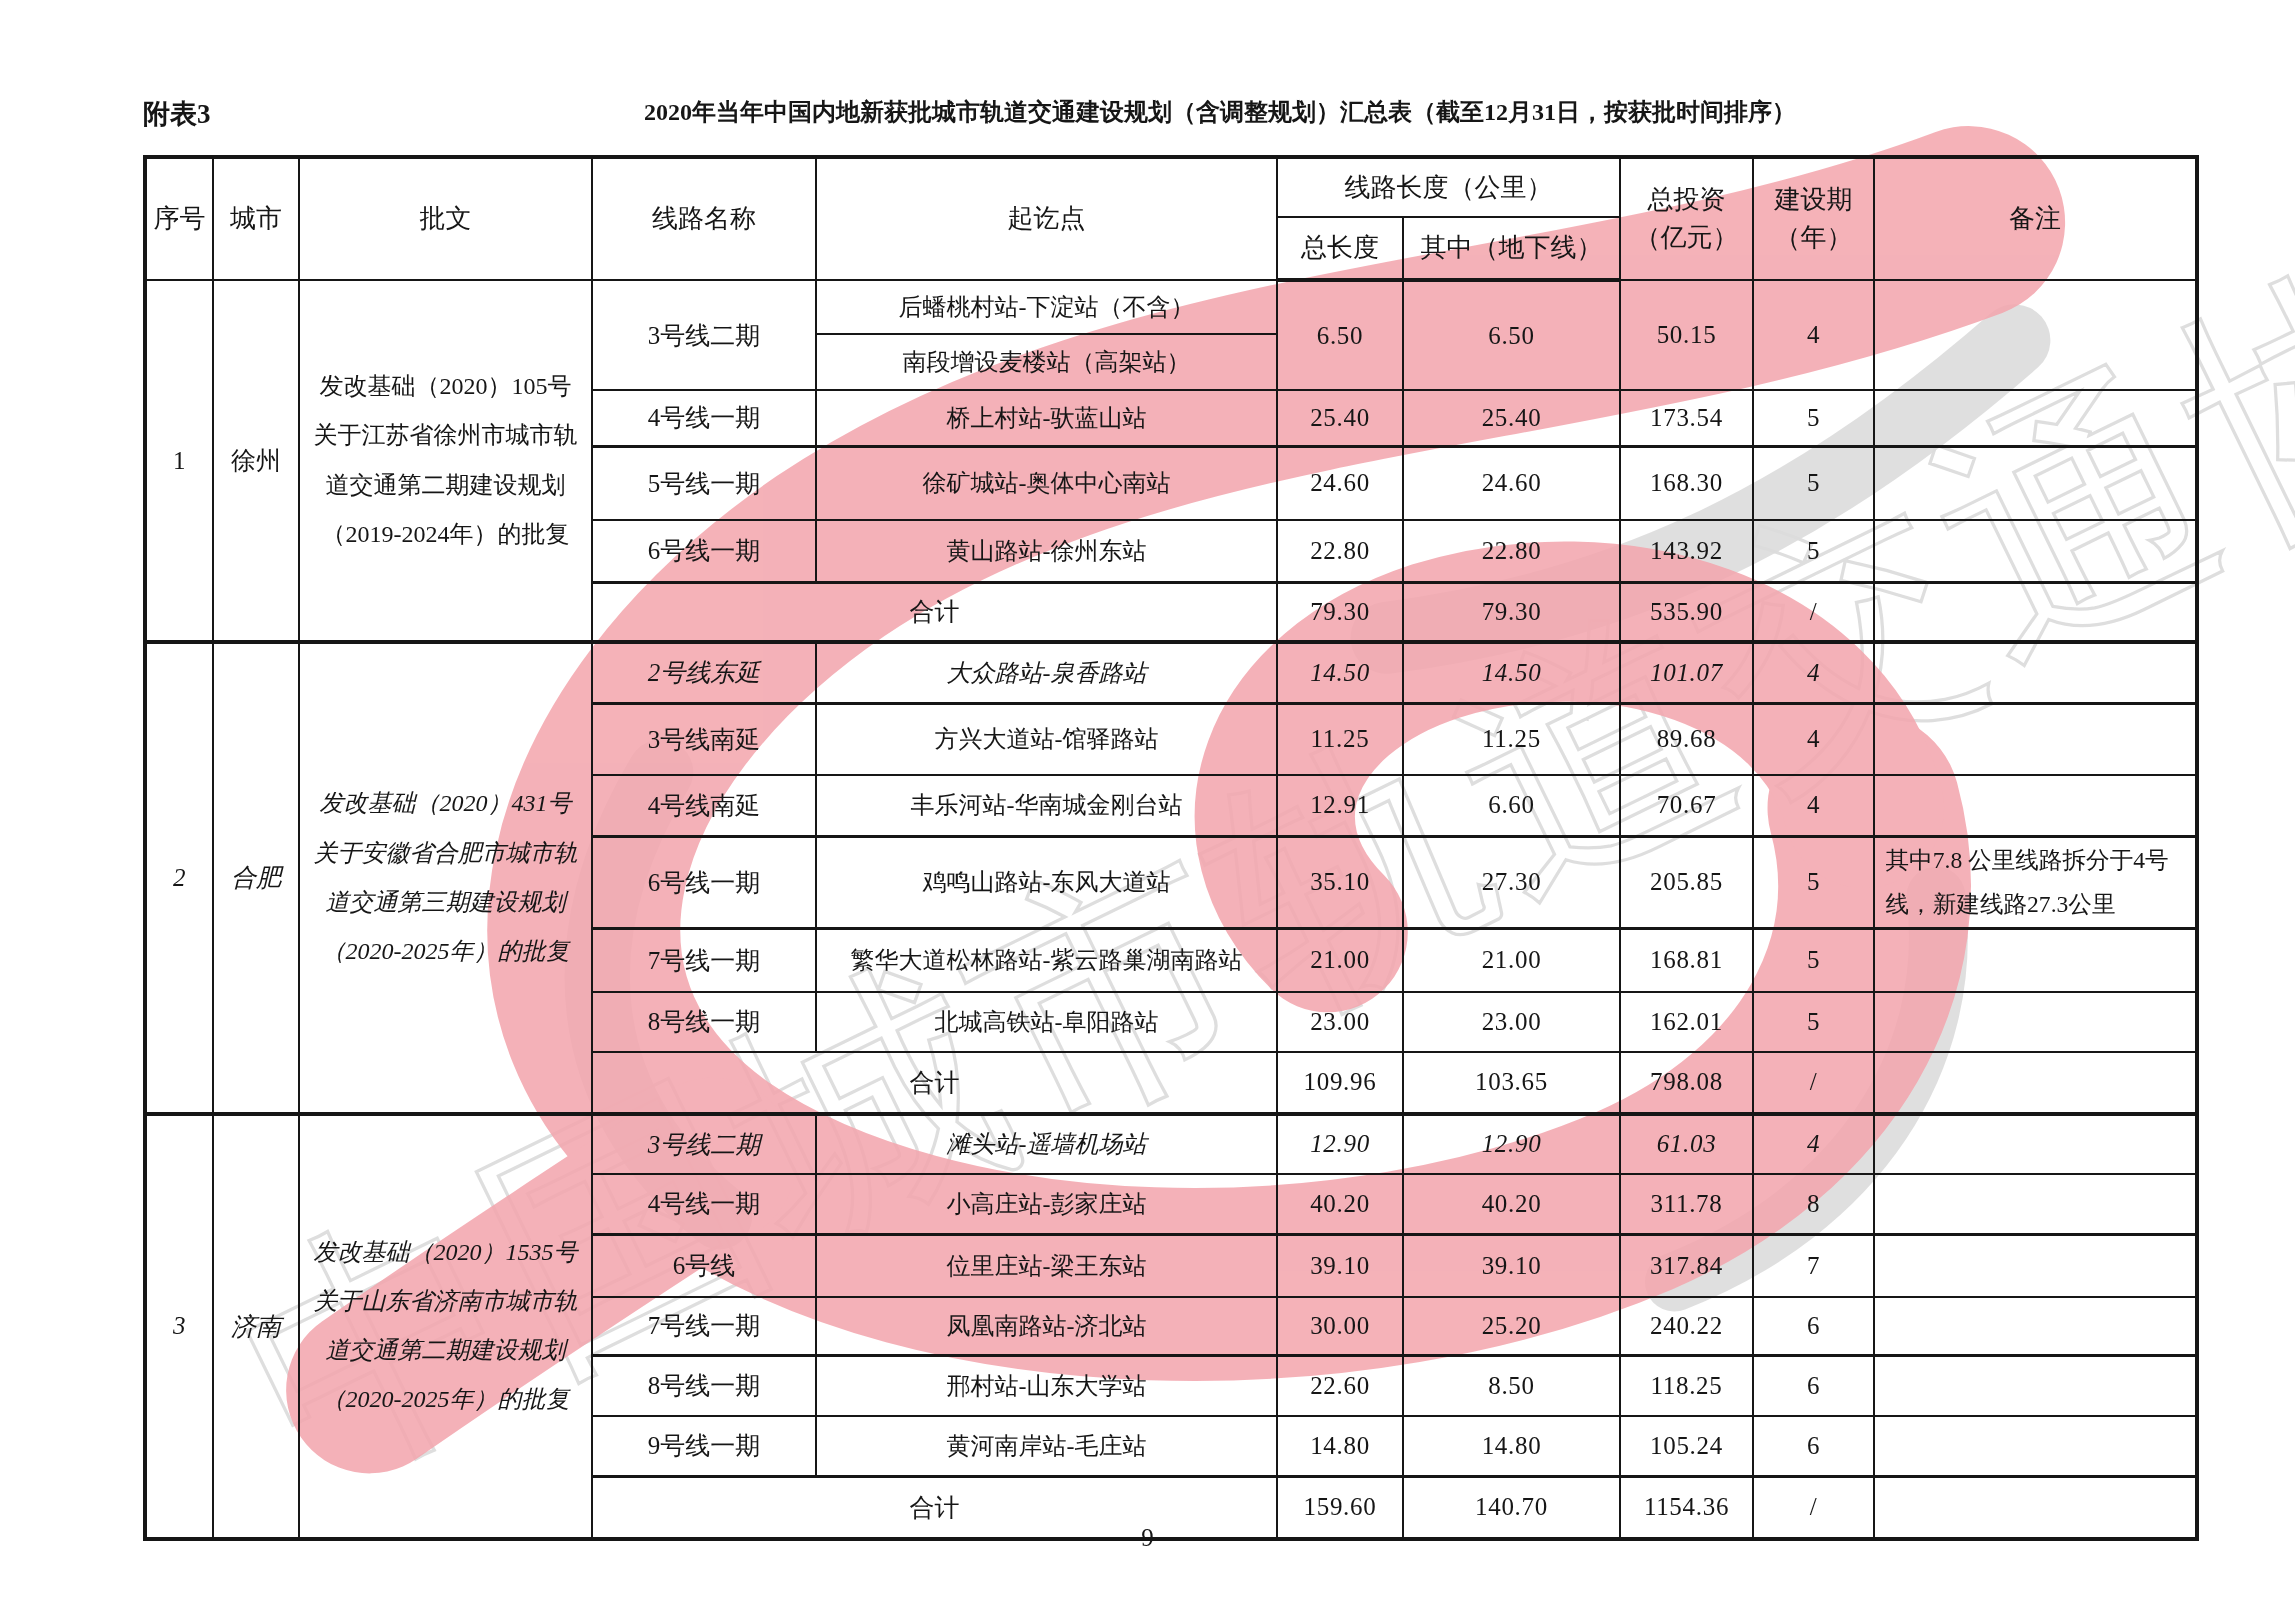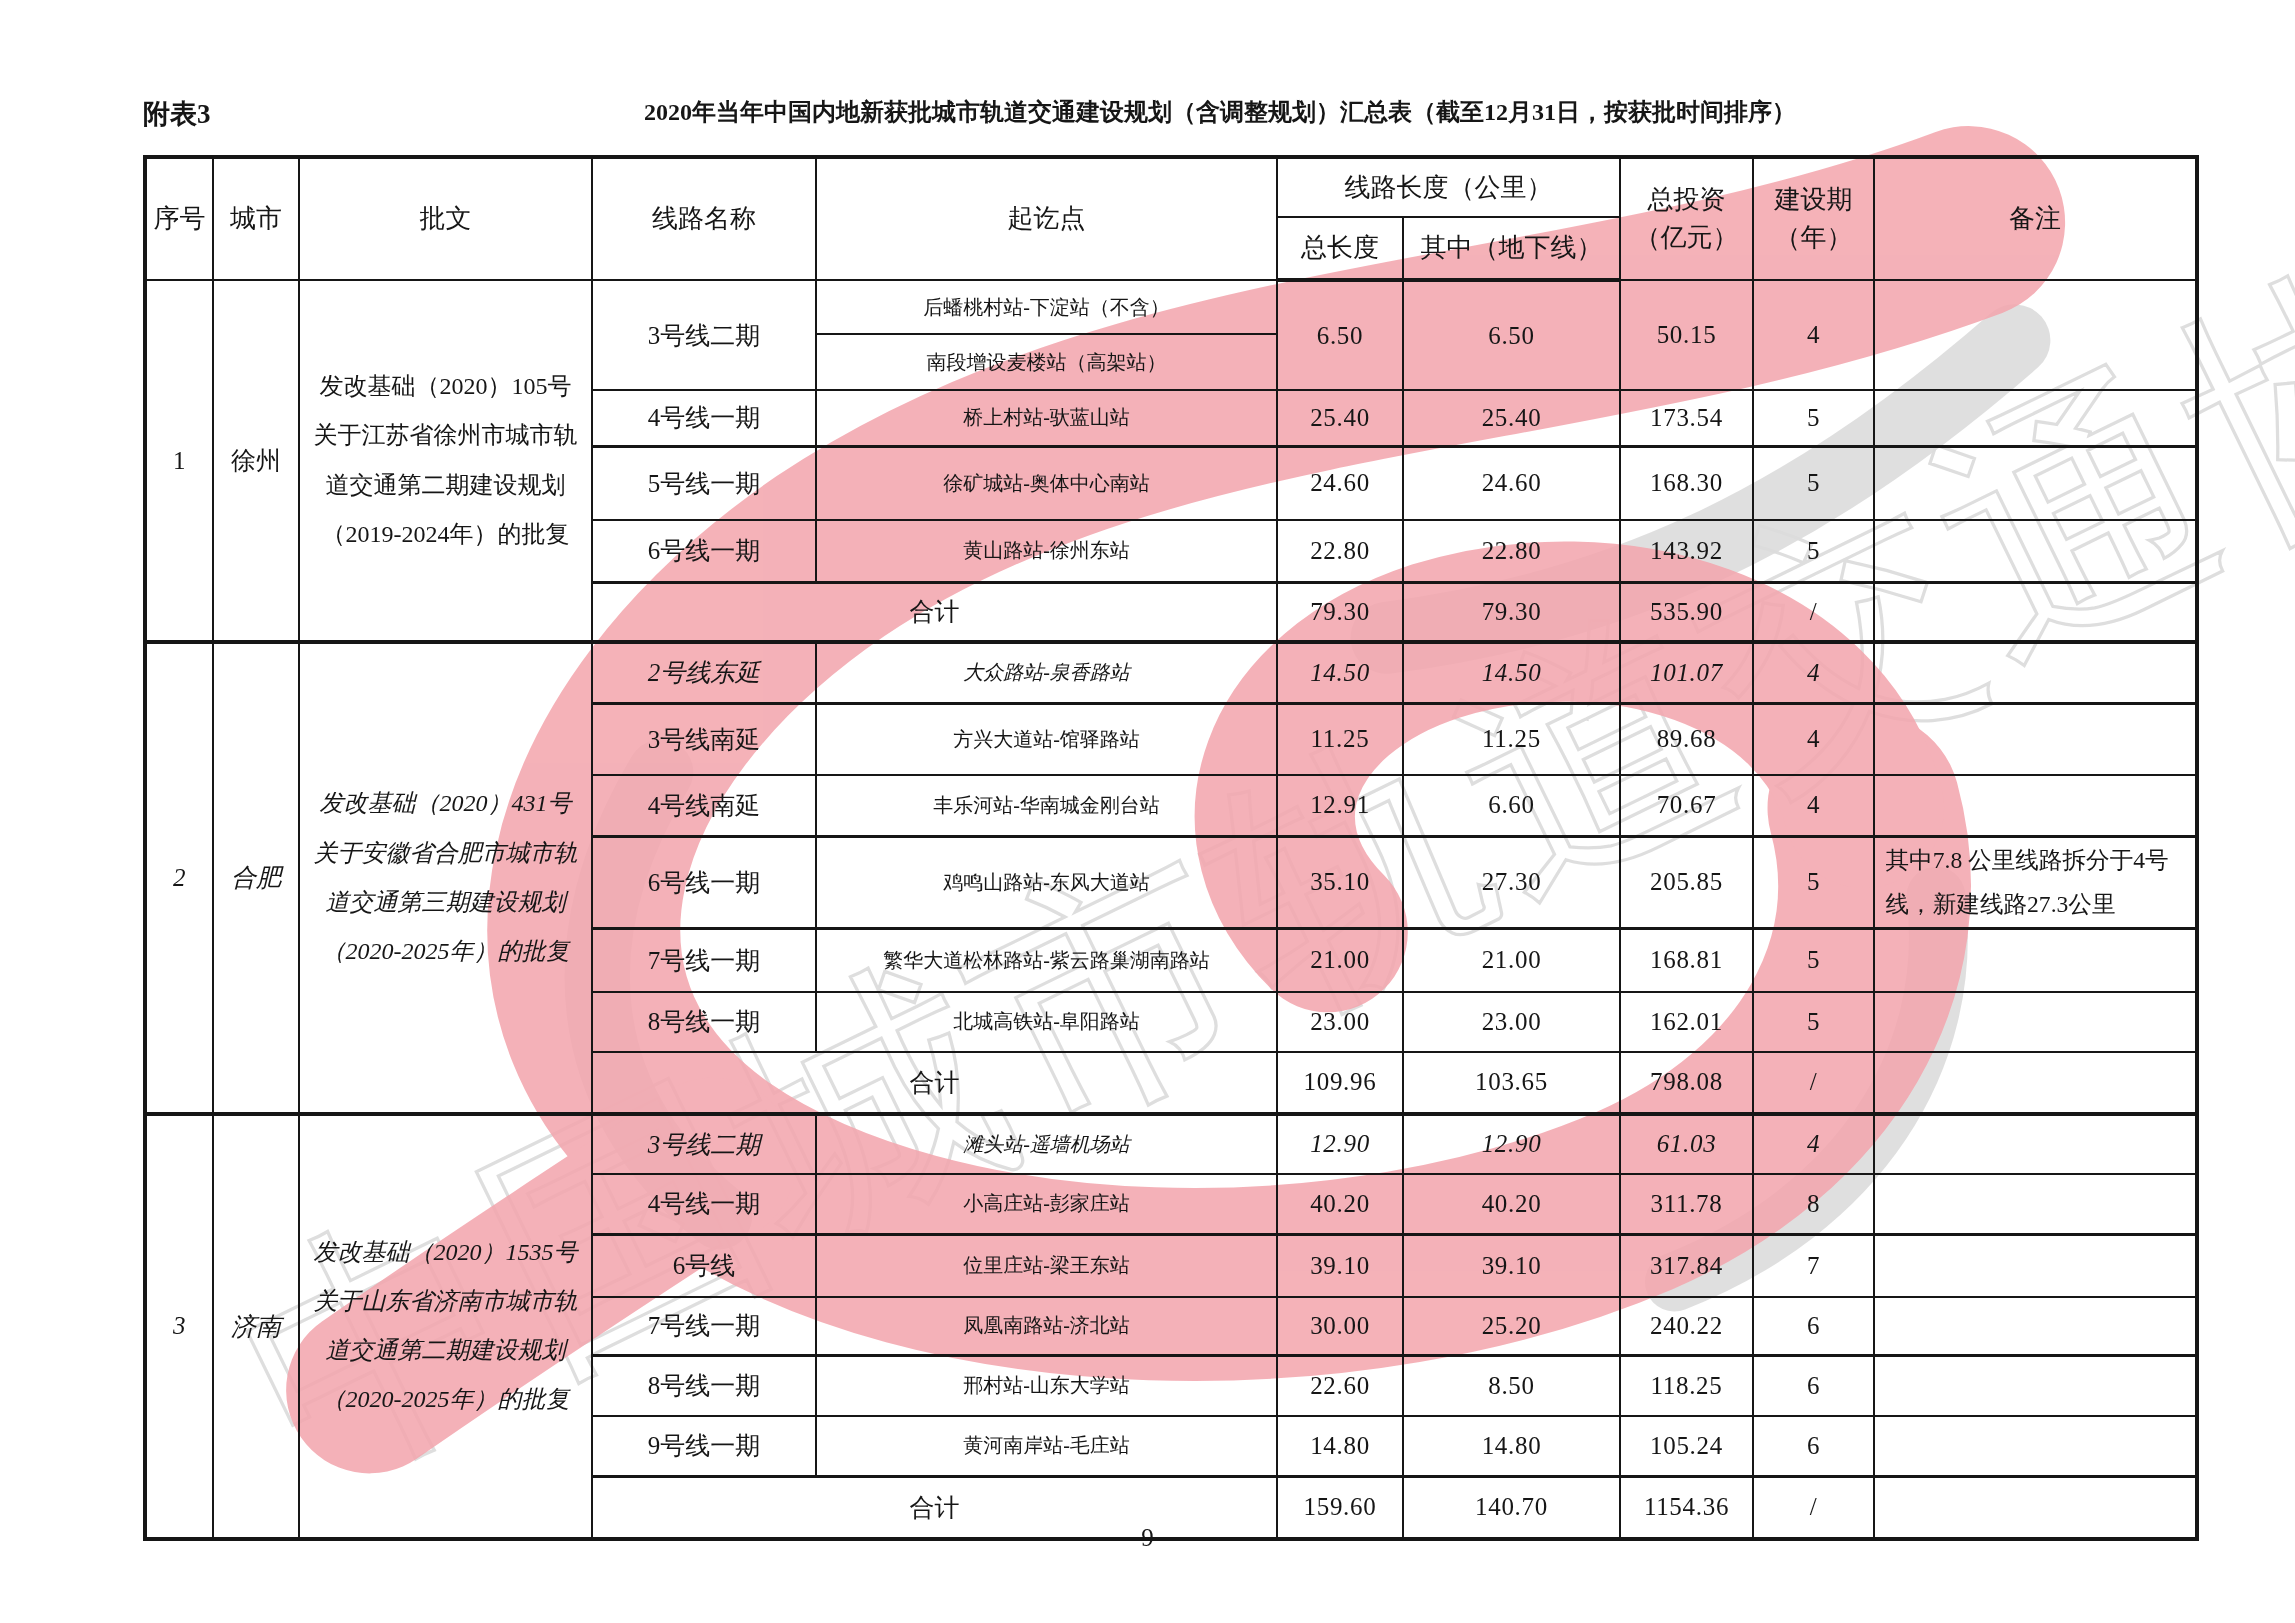--- a/index.html
+++ b/index.html
@@ -23,21 +23,21 @@
   }
   .approval th,.approval td{
     border:2px solid #161616;
     text-align:center;vertical-align:middle;padding:0;
     overflow:hidden;
   }
   .approval th{font-weight:normal;font-size:26px;white-space:pre-line;line-height:1.45;}
   .approval thead tr:last-child th{border-bottom-width:4.6px;}
   .approval td{font-size:25px;}
   td.approval-cell{font-size:24px;line-height:2.05;padding:0 9.2px;margin-top:12px;}
-  td.endpoints-cell{font-size:20px;}
+  td.endpoints-cell{font-size:24px;}
   td.line-name-cell{font-size:25px;}
   td.num{font-size:25px;letter-spacing:0.7px;}
   td.remark-cell{font-size:23.6px;text-align:left;padding:0 10.5px;line-height:1.9;margin-top:18px;}
   td.subtotal-label{font-size:25px;}
   tr.thick-top td{border-top-width:3.9px;}
   tr.block-start td{border-top-width:4.6px;font-style:italic;}
   .page-number{
     position:absolute;top:1524px;left:0;width:2295px;
     text-align:center;font-size:25px;z-index:2;
   }

